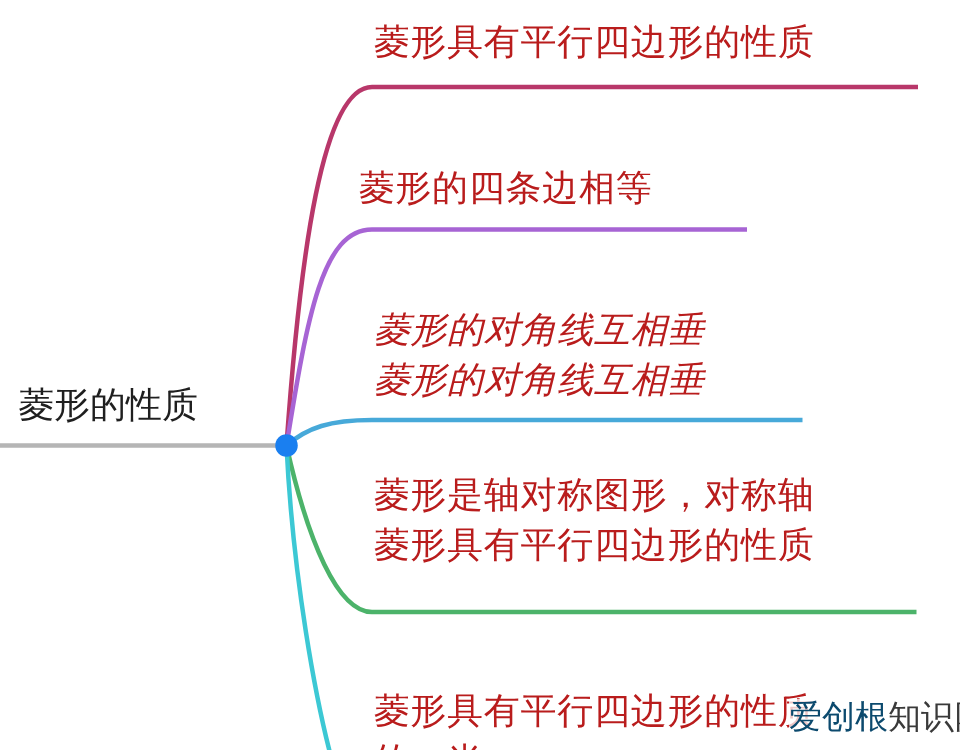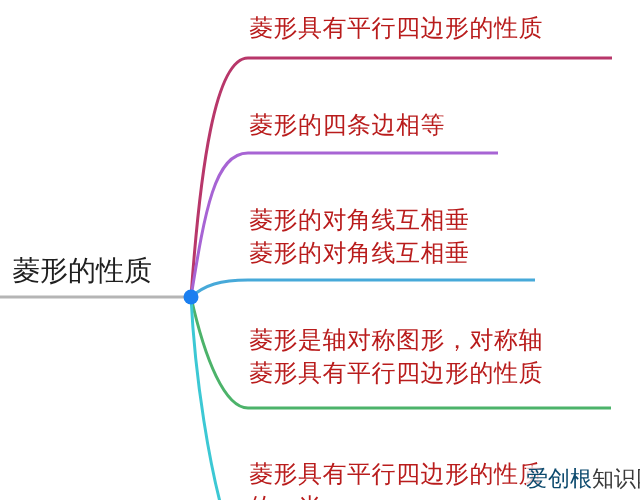--- a/index.html
+++ b/index.html
@@ -1,20 +1,20 @@
 <!DOCTYPE html>
 <html><head>
 <meta charset="utf-8">
 <style>
   html, body { margin:0; padding:0; background:#ffffff; }
   body { width:640px; height:500px; position:relative; overflow:hidden;
          font-family:"DejaVu Sans","Liberation Sans",sans-serif; color:#222; }
   svg.links { position:absolute; left:0; top:0; }
   .label { position:absolute; font-size:24px; line-height:33px; color:#b91c1c; white-space:nowrap; letter-spacing:0.5px; }
-  .root-label { position:absolute; left:12px; top:254px; font-size:28px; line-height:33px; color:#1f1f1f; white-space:nowrap; }
+  .root-label { position:absolute; left:12px; top:254px; font-size:24px; line-height:33px; color:#1f1f1f; white-space:nowrap; }
   .wm { position:absolute; left:526px; top:466px; font-size:22px; line-height:26px; white-space:nowrap; background:rgba(255,255,255,0.75); }
   .wm .a { color:#0c4a6e; }
   .wm .b { color:#3a3a3a; }
 </style>
 </head>
 <body>
 
 <svg class="links" width="640" height="500">
 
   <path d="M0,297 L191,297" stroke="#b5b5b5" stroke-width="3" fill="none"></path>
@@ -31,30 +31,30 @@
 
   <circle cx="191" cy="297" r="7.5" fill="#1a7ff0"></circle>
 </svg>
 
 <div class="root-label">菱形的性质</div>
 
 <div class="label" style="left:249px; top:12px;">
   <div>菱形具有平行四边形的性质</div>
 </div>
 
-<div class="label" style="left:249px; top:109px;">
+<div class="label" style="left:239px; top:109px;">
   <div>菱形的四条边相等</div>
 </div>
 
-<div class="label" style="left:249px; top:204px;">
+<div class="label" style="left:249px; top:204px;font-style:italic;">
   <div>菱形的对角线互相垂</div>
   <div>菱形的对角线互相垂</div>
 </div>
 
-<div class="label" style="left:249px; top:324px;">
+<div class="label" style="left:249px; top:314px;">
   <div>菱形是轴对称图形，对称轴</div>
   <div>菱形具有平行四边形的性质</div>
 </div>
 
 <div class="label" style="left:249px; top:458px;">
   <div>菱形具有平行四边形的性质</div>
   <div>的一半</div>
 </div>
 
 <div class="wm">

